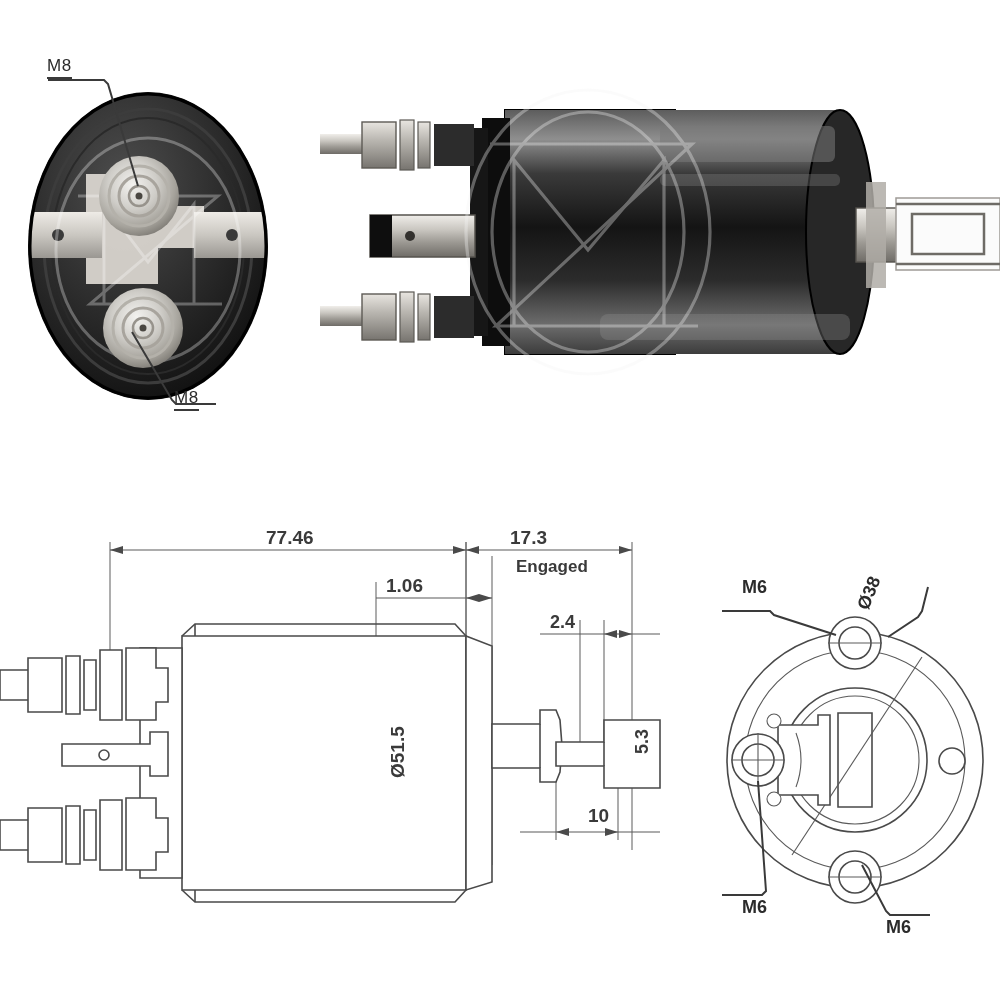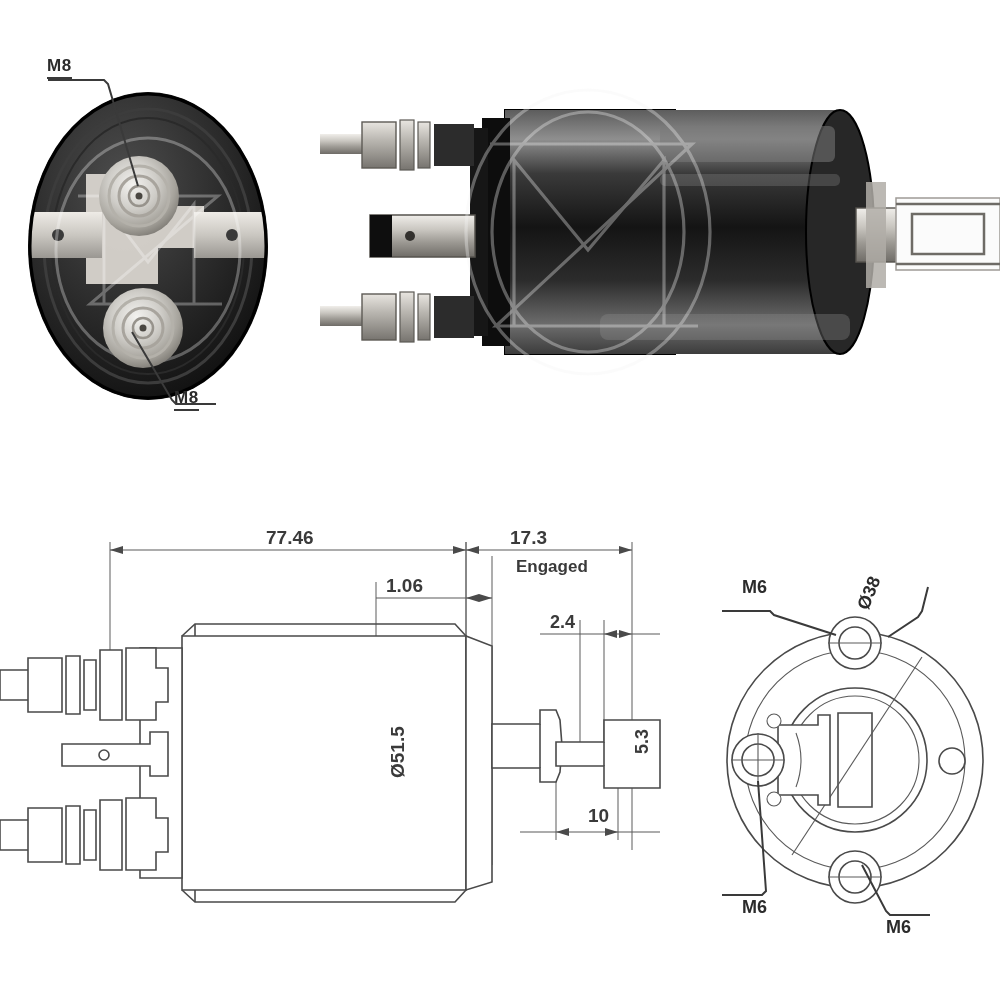--- a/index.html
+++ b/index.html
@@ -2,21 +2,21 @@
 <html><head>
 <meta charset="utf-8">
 <style>
   html,body{margin:0;padding:0;background:#ffffff;}
   body{width:1000px;height:1000px;position:relative;overflow:hidden;
        font-family:"Liberation Sans",sans-serif;color:#1a1a1a;}
   .page{position:absolute;inset:0;background:#fff;}
   .abs{position:absolute;}
 
   
-  .lbl{font-size:17px;font-weight:700;color:#2b2b2b;letter-spacing:.5px;
+  .lbl{font-size:17px;font-weight:400;color:#2b2b2b;letter-spacing:.5px;
        white-space:nowrap;line-height:1;}
   .lbl.u{border-bottom:2px solid #3a3a3a;padding-bottom:2px;}
 
   
   .leader{stroke:#3a3a3a;stroke-width:2;fill:none;}
 
   
   .photo{position:absolute;}
   .photo svg{display:block;}
 

